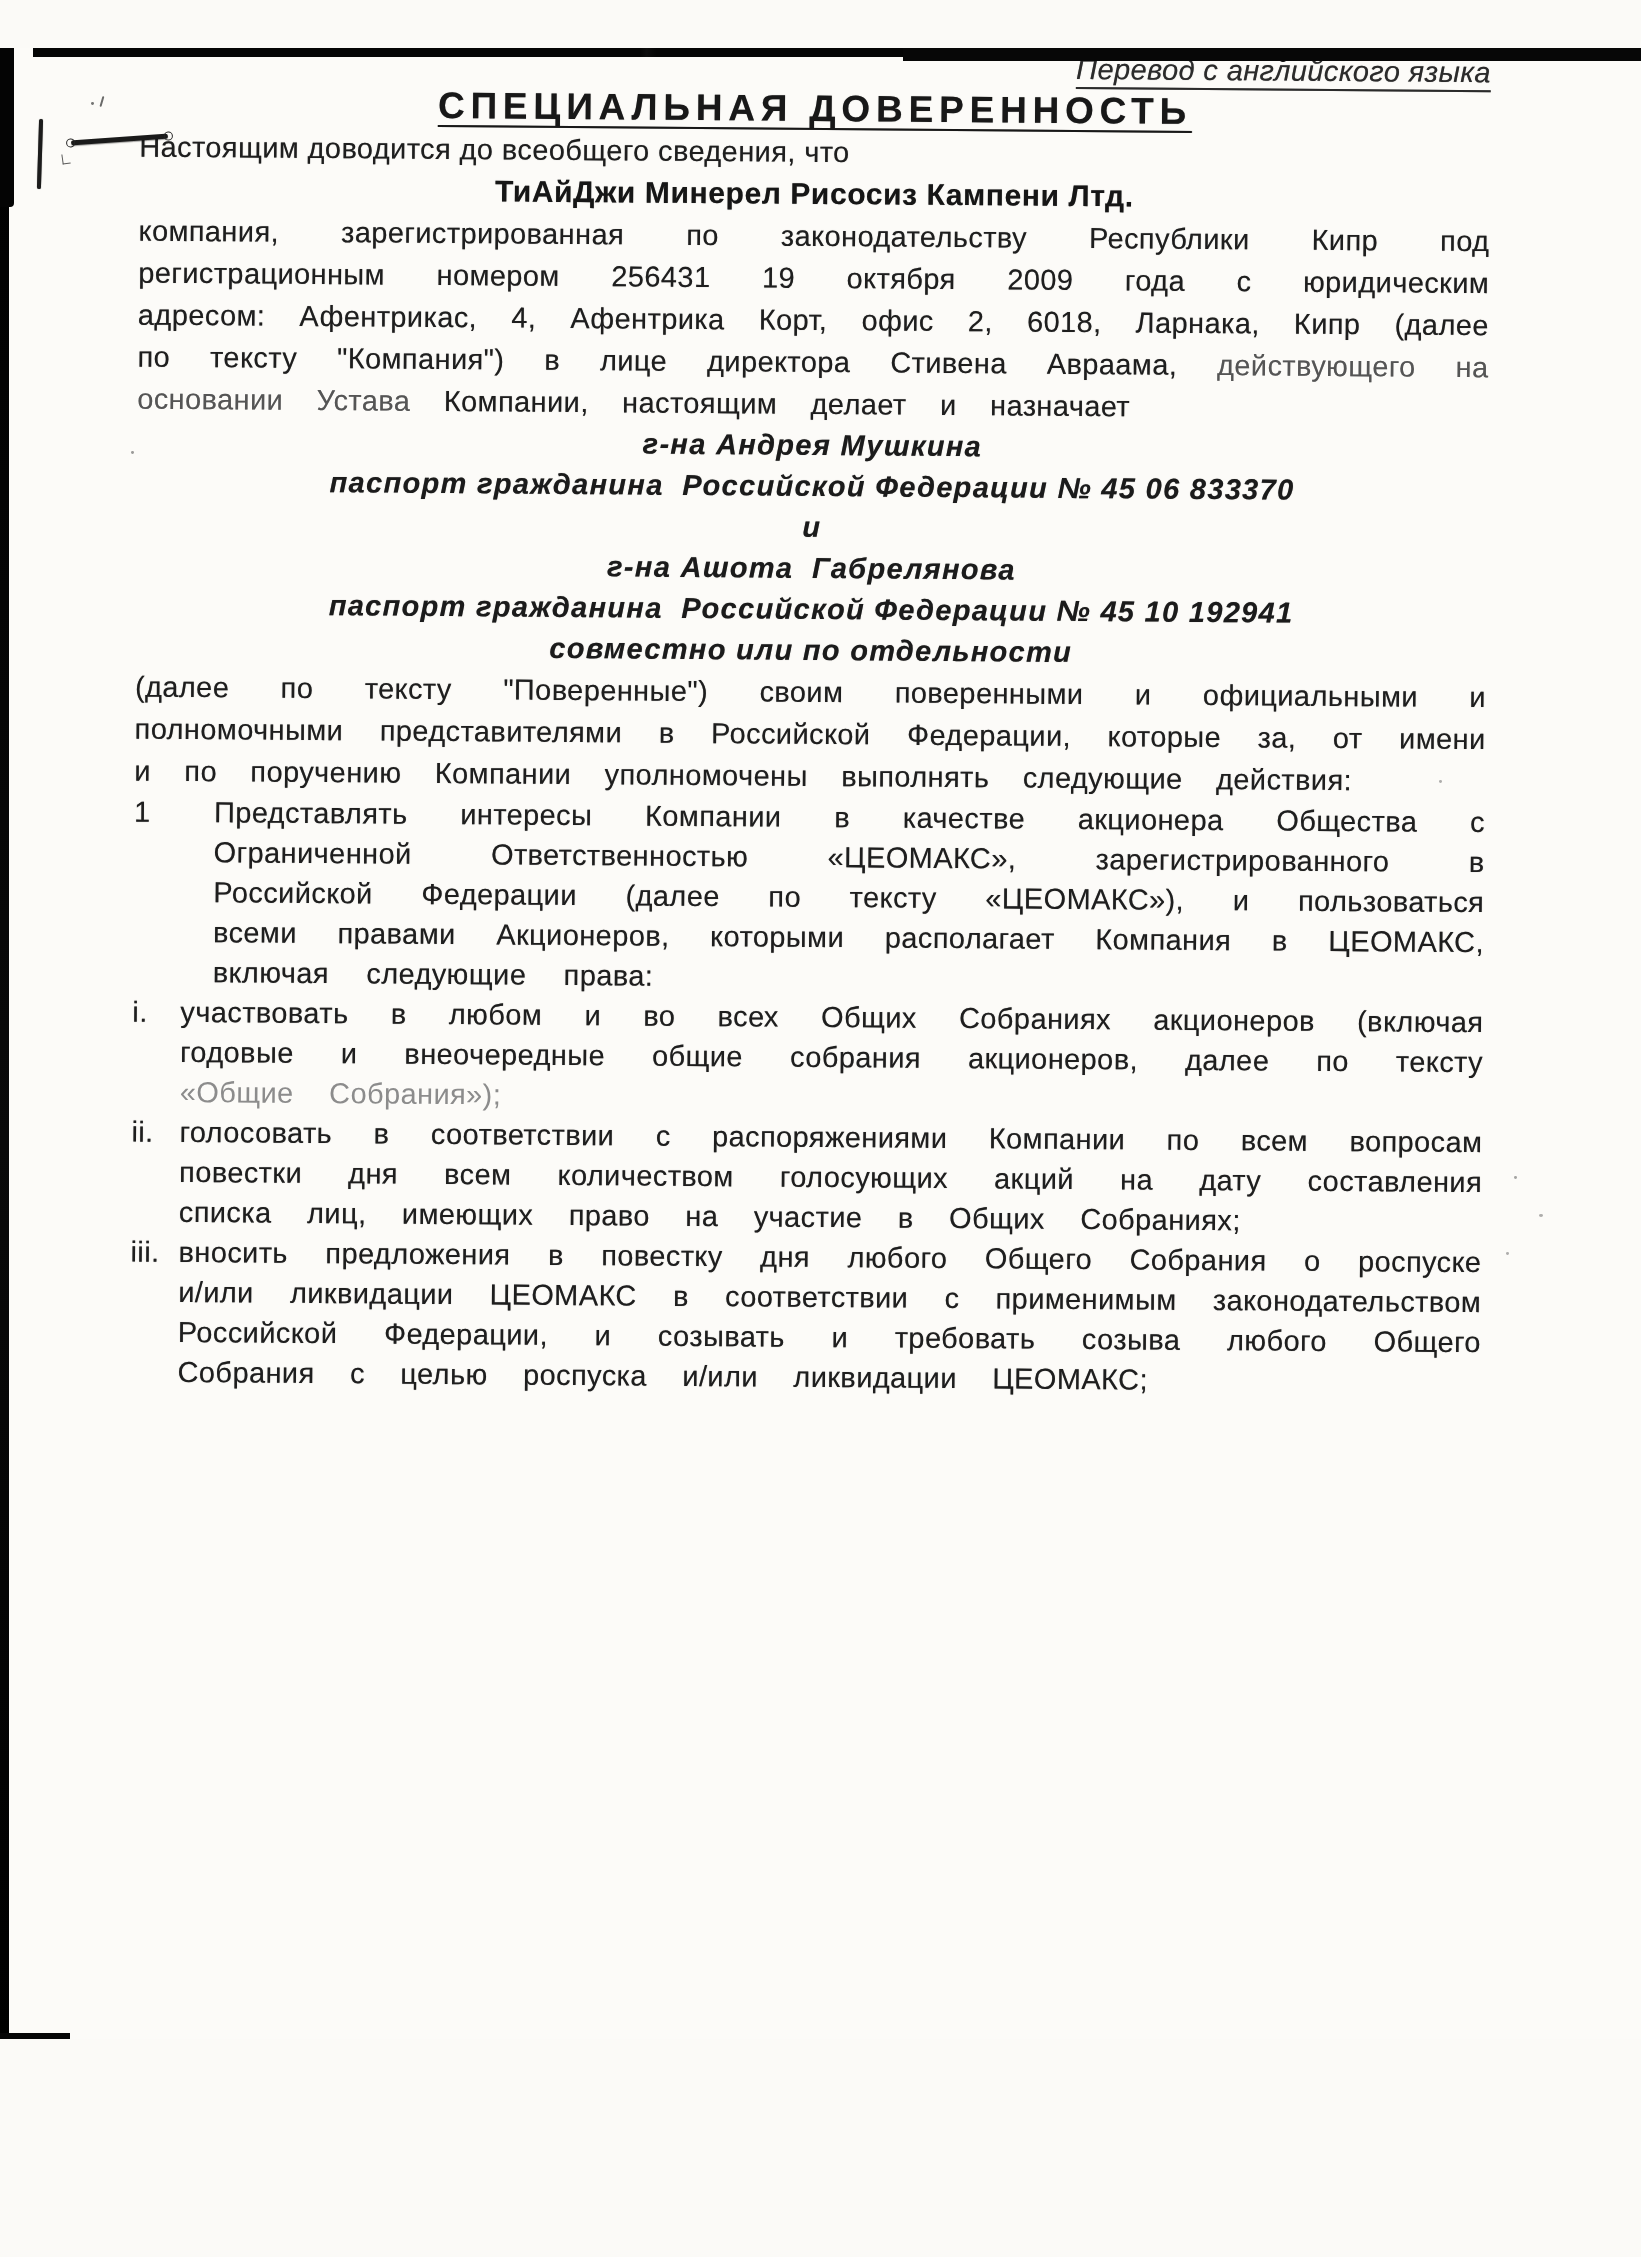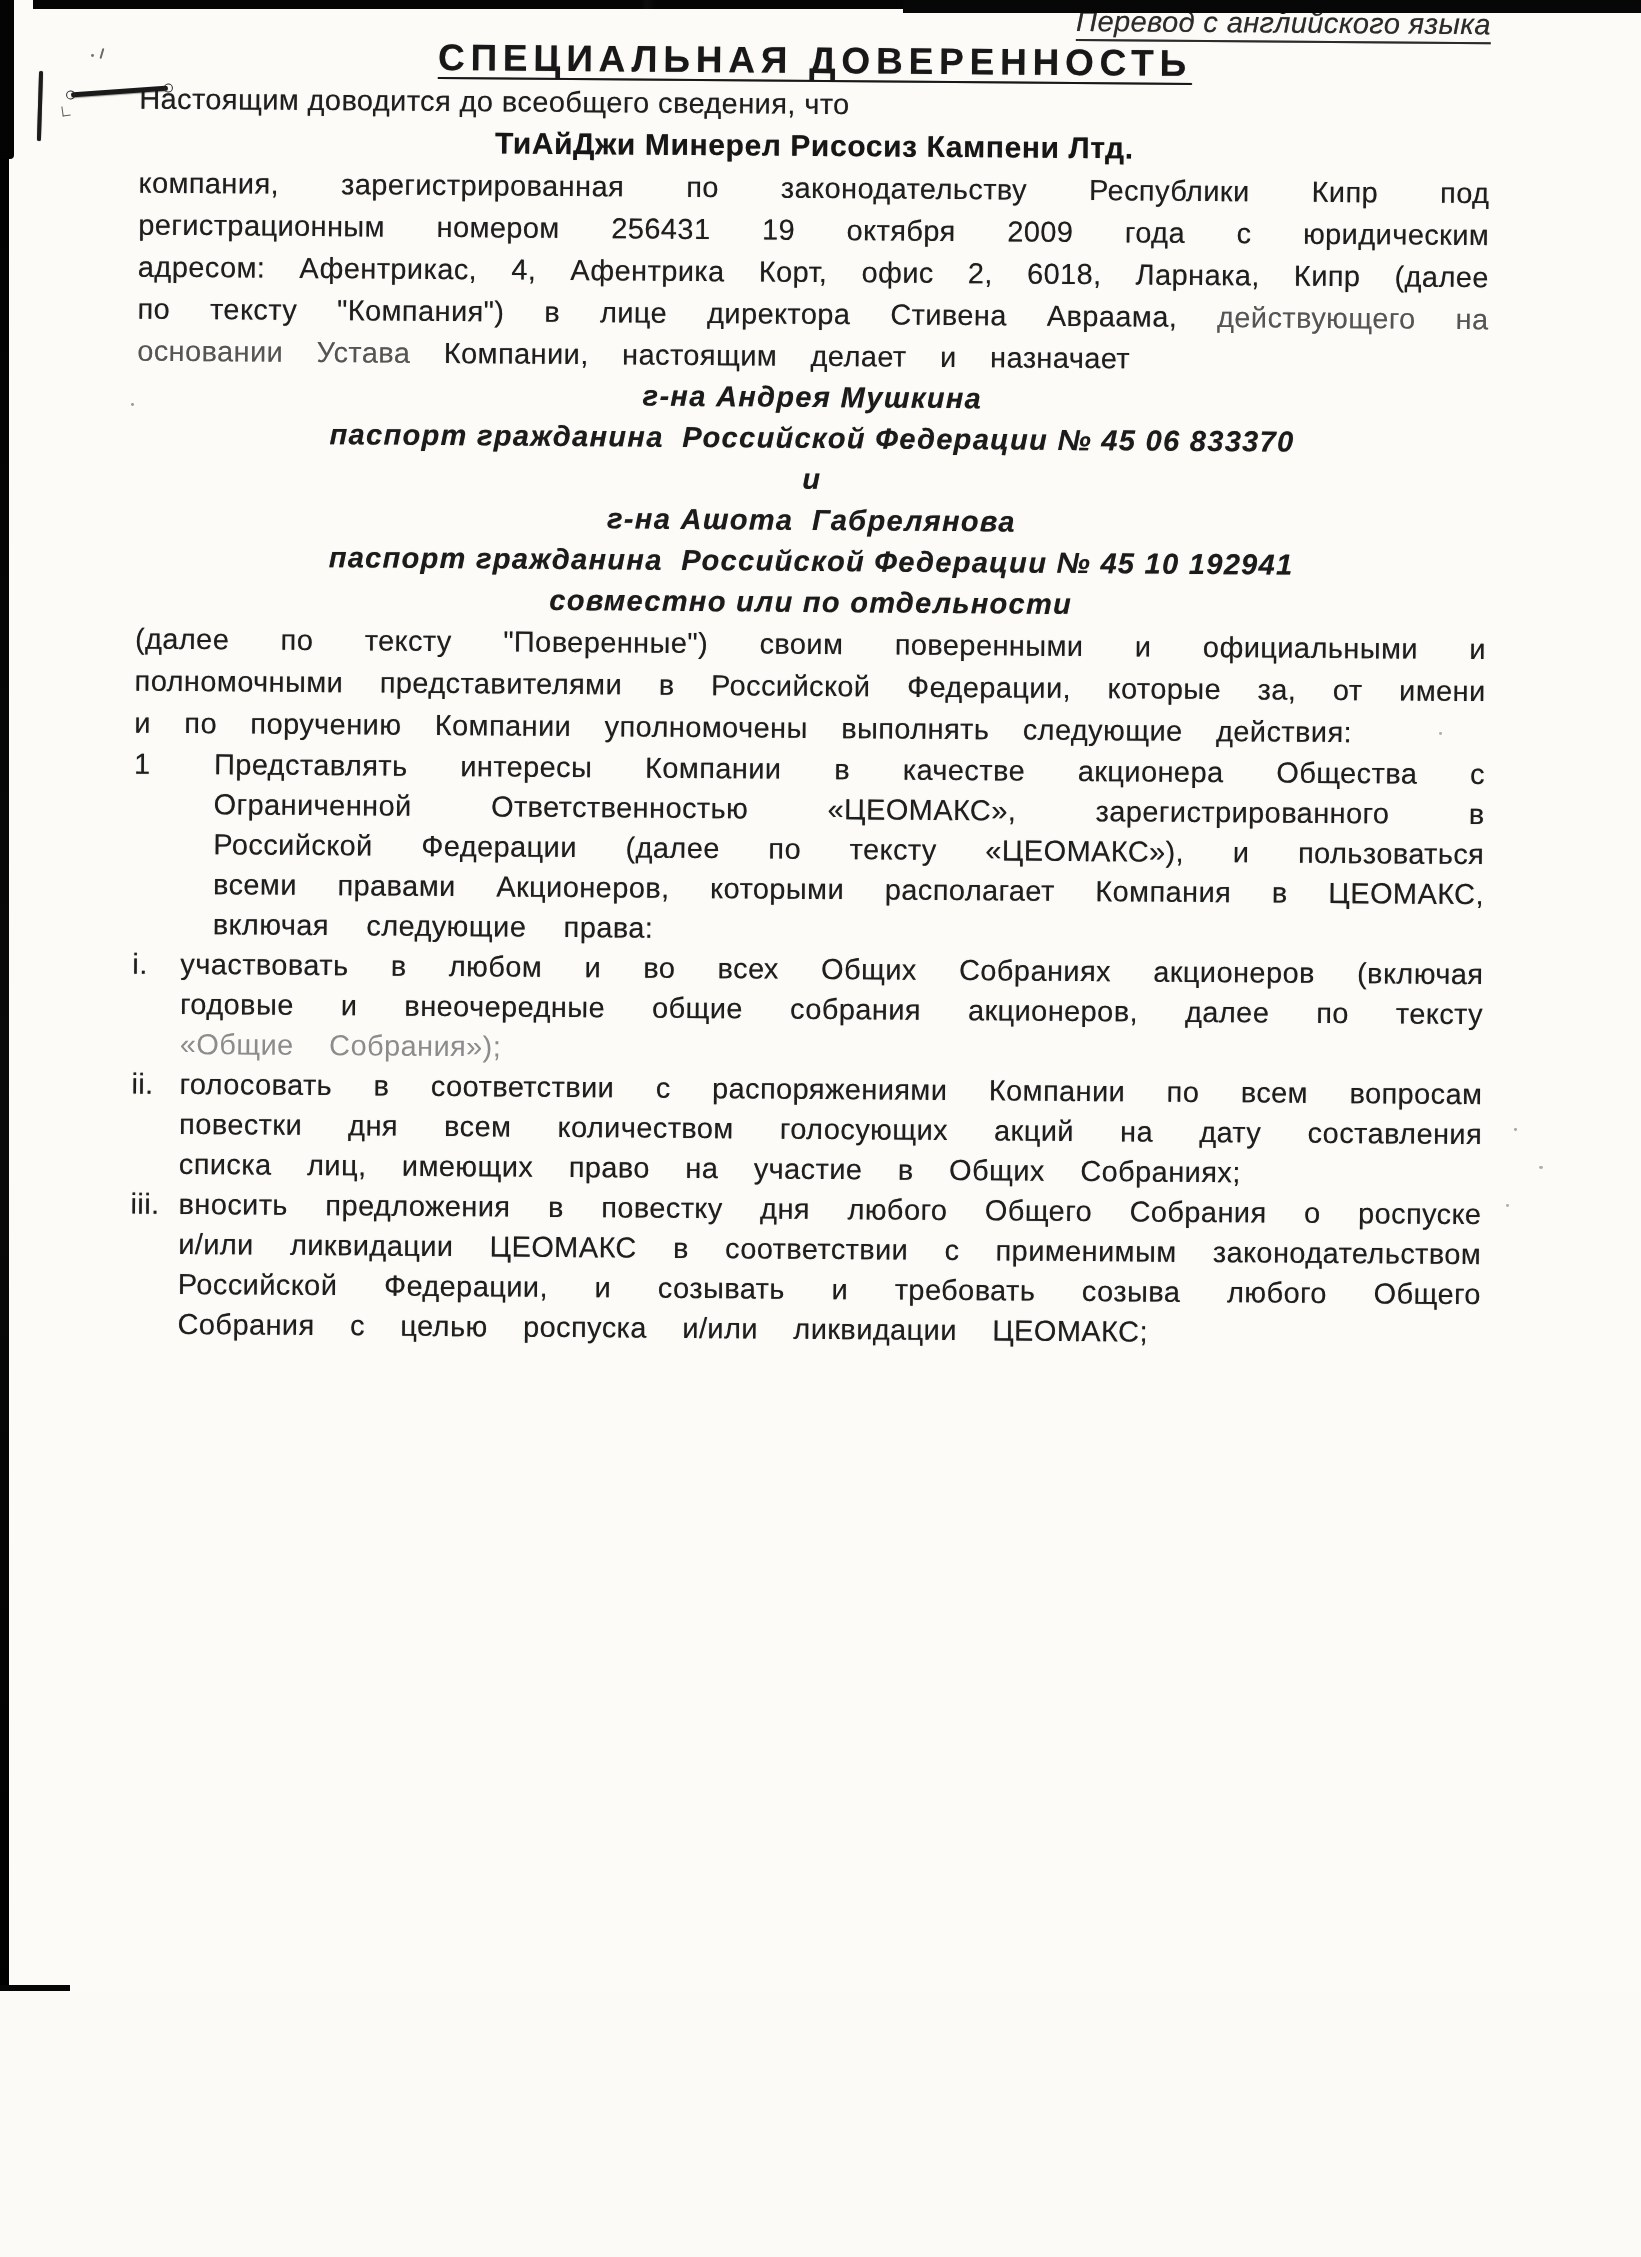--- a/index.html
+++ b/index.html
@@ -7,20 +7,21 @@
     width: 1641px; height: 2257px;
     background: #fbfaf7;
     overflow: hidden;
     font-family: "Liberation Sans", "DejaVu Sans", sans-serif;
   }
   .page {
     position: relative;
     width: 1641px; height: 1991px;
     background: #fcfbf8;
     overflow: hidden;
+    margin-top: 48px;
   }
   
   .top-edge {
     position: absolute; top: 0; left: 0; right: 0; height: 8.7px;
     background: linear-gradient(90deg,
       #050505 0, #050505 8.7px, #fcfbf8 8.7px, #fcfbf8 33px,
       #050505 33px, #050505 39%, #0d0d0d 39.4%, #050505 40%, #050505 100%);
     z-index: 5;
   }
   .top-edge-thick {

